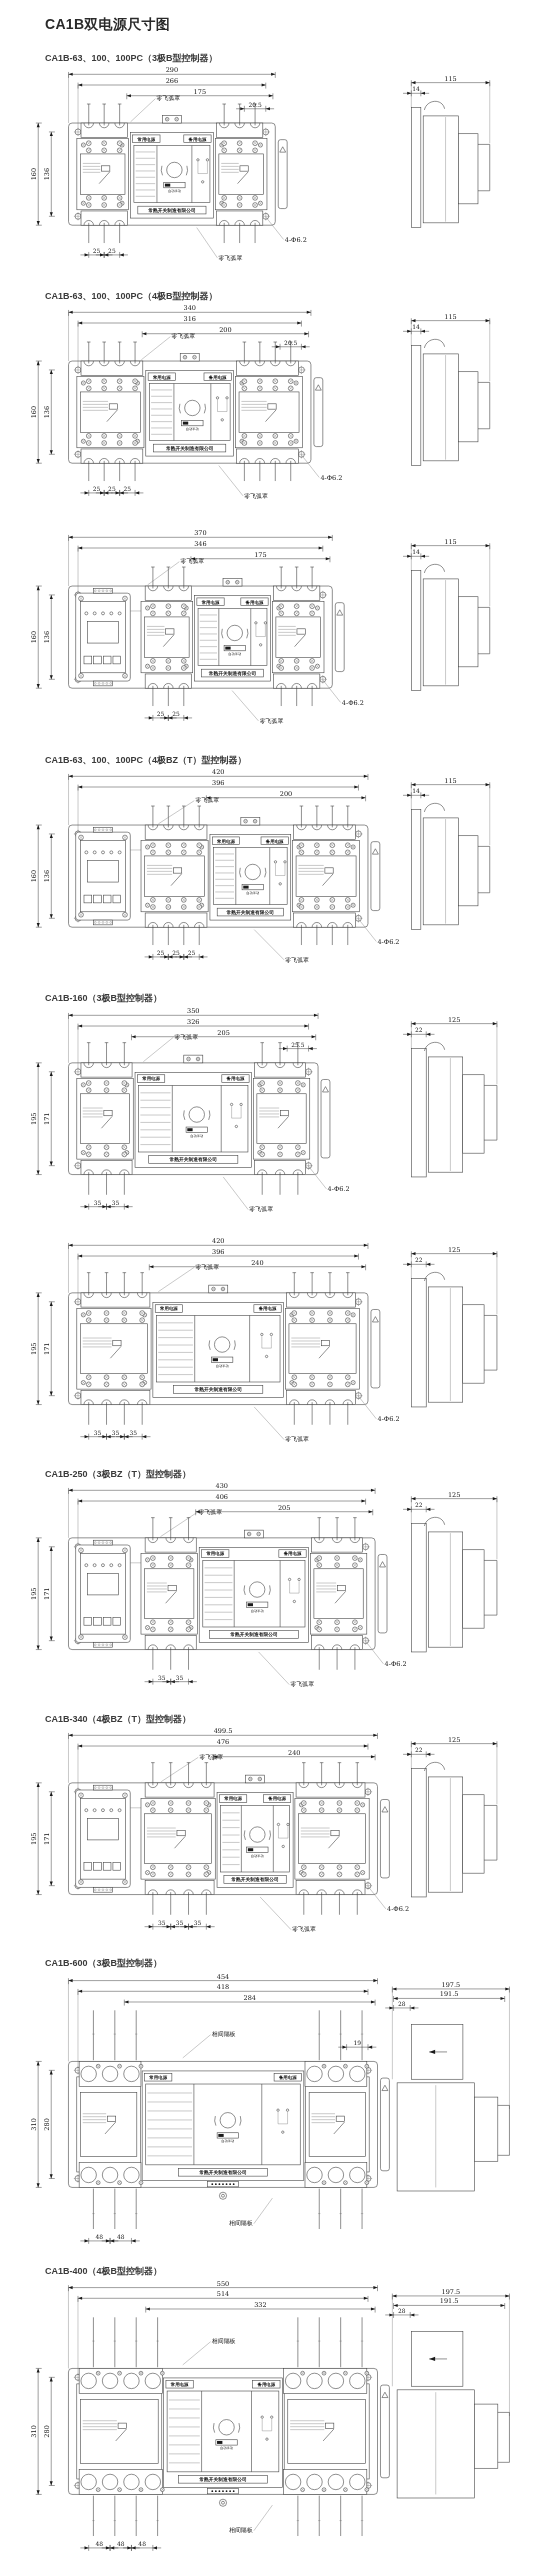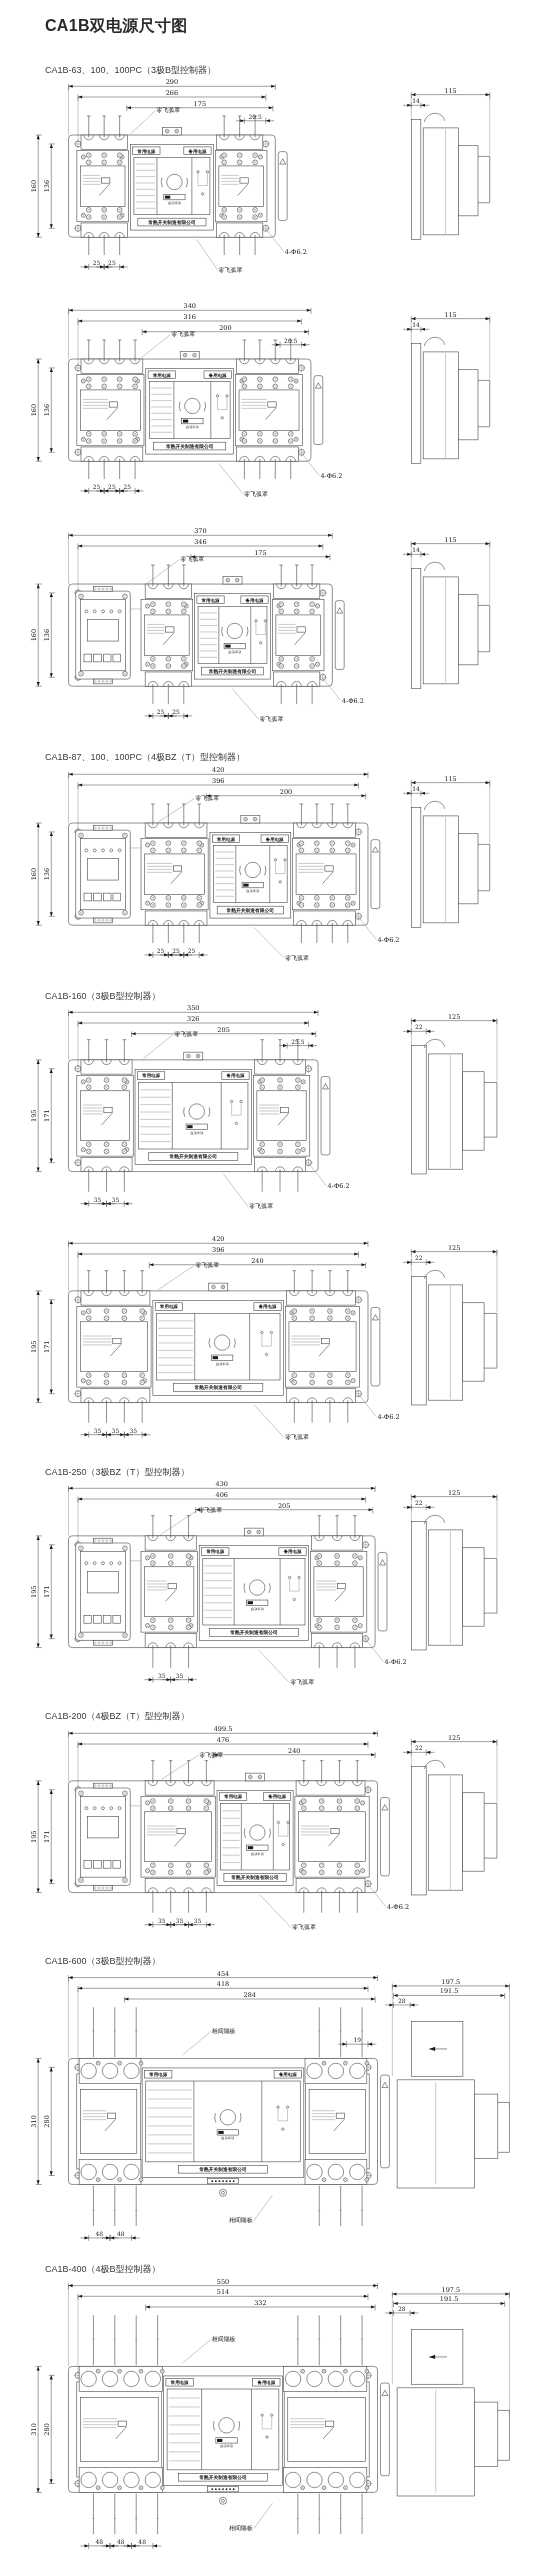--- a/index.html
+++ b/index.html
@@ -1,20 +1,20 @@
 <!DOCTYPE html>
 <html style="font-size:9.5px"><head>
 <meta charset="utf-8">
 <style>
   html,body{margin:0;padding:0;background:#fff}
   body{width:535px;font-family:"Liberation Sans",sans-serif;color:#222}
   .page{padding:15.5px 0 6px 0}
-  h1.title{font-size:16px;font-weight:bold;margin:0 0 27px 45px;color:#2a2a2a;letter-spacing:0.3px}
+  h1.title{font-size:14px;font-weight:bold;margin:0 0 18px 45px;color:#2a2a2a;letter-spacing:0.3px}
   .section{margin:0 0 3.6px 0}
-  .section h2{font-size:9px;font-weight:normal;margin:0 0 1.2px 45px;color:#3a3a3a}
+  .section h2{font-size:9px;font-weight:bold;margin:0 0 1.2px 45px;color:#3a3a3a}
   svg.drawing{display:block;margin-left:12px}
   
   .ln{stroke:#444;fill:none;stroke-width:1}
   .lw{stroke:#444;fill:#fff;stroke-width:1}
   .lt{stroke:#666;fill:none;stroke-width:.6}
   .dl{stroke:#333;fill:none;stroke-width:.8}
   .dk{fill:#1a1a1a;stroke:none}
   text.dim{font-family:"DejaVu Serif",serif;font-size:11px;fill:#111}
   text.dims{font-family:"DejaVu Serif",serif;font-size:10px;fill:#111}
   text.cn{font-family:"DejaVu Sans",sans-serif;font-size:10px;fill:#111}
@@ -314,20 +314,21 @@
             <rect x="692" y="84" width="59.2" height="180" class="lw"></rect>
             <line x1="729.6" y1="86" x2="729.6" y2="262" class="lt"></line>
             <rect x="751.2" y="114" width="33" height="118" class="lw"></rect>
             <path d="M 784.2 132 H 804 V 210 H 784.2" class="ln"></path>
             <path d="M 694 74 C 698 56,724 54,728 72" class="ln"></path>
           </g>
         </svg>
   </div>
 
   <div class="section">
+    <h2>CA1B-63、100、100PC（4极B型控制器）</h2>
     <svg class="drawing" xmlns="http://www.w3.org/2000/svg" width="523" height="221" viewBox="0 0 880 372">
           <g>
             <rect x="95" y="96" width="408" height="172" rx="6" class="lw"></rect>
             <circle cx="111" cy="111" r="5" class="lw"></circle>
             <line x1="104" y1="111" x2="118" y2="111" class="lt"></line>
             <line x1="111" y1="104" x2="111" y2="118" class="lt"></line>
             <circle cx="111" cy="253" r="5" class="lw"></circle>
             <line x1="104" y1="253" x2="118" y2="253" class="lt"></line>
             <line x1="111" y1="246" x2="111" y2="260" class="lt"></line>
             <circle cx="487" cy="111" r="5" class="lw"></circle>
@@ -969,21 +970,21 @@
             <rect x="692" y="84" width="59.2" height="180" class="lw"></rect>
             <line x1="729.6" y1="86" x2="729.6" y2="262" class="lt"></line>
             <rect x="751.2" y="114" width="33" height="118" class="lw"></rect>
             <path d="M 784.2 132 H 804 V 210 H 784.2" class="ln"></path>
             <path d="M 694 74 C 698 56,724 54,728 72" class="ln"></path>
           </g>
         </svg>
   </div>
 
   <div class="section">
-    <h2>CA1B-87、100、100PC（4极BZ（T）型控制器）</h2>
+    <h2>CA1B-63、100、100PC（4极BZ（T）型控制器）</h2>
     <svg class="drawing" xmlns="http://www.w3.org/2000/svg" width="523" height="221" viewBox="0 0 880 372">
           <g>
             <rect x="95" y="96" width="504" height="172" rx="6" class="lw"></rect>
             <circle cx="111" cy="111" r="5" class="lw"></circle>
             <line x1="104" y1="111" x2="118" y2="111" class="lt"></line>
             <line x1="111" y1="104" x2="111" y2="118" class="lt"></line>
             <circle cx="111" cy="253" r="5" class="lw"></circle>
             <line x1="104" y1="253" x2="118" y2="253" class="lt"></line>
             <line x1="111" y1="246" x2="111" y2="260" class="lt"></line>
             <circle cx="583" cy="111" r="5" class="lw"></circle>
@@ -2276,21 +2277,21 @@
             <rect x="701" y="84" width="57.39999999999999" height="194" class="lw"></rect>
             <line x1="737.7" y1="86" x2="737.7" y2="276" class="lt"></line>
             <rect x="758.4" y="114" width="36" height="132" class="lw"></rect>
             <path d="M 794.4 132 H 816 V 224 H 794.4" class="ln"></path>
             <path d="M 694 74 C 698 56,724 54,728 72" class="ln"></path>
           </g>
         </svg>
   </div>
 
   <div class="section">
-    <h2>CA1B-200（4极BZ（T）型控制器）</h2>
+    <h2>CA1B-340（4极BZ（T）型控制器）</h2>
     <svg class="drawing" xmlns="http://www.w3.org/2000/svg" width="523" height="227" viewBox="0 0 880 382">
           <g>
             <rect x="95" y="94" width="520" height="188" rx="6" class="lw"></rect>
             <circle cx="111" cy="109" r="5" class="lw"></circle>
             <line x1="104" y1="109" x2="118" y2="109" class="lt"></line>
             <line x1="111" y1="102" x2="111" y2="116" class="lt"></line>
             <circle cx="111" cy="267" r="5" class="lw"></circle>
             <line x1="104" y1="267" x2="118" y2="267" class="lt"></line>
             <line x1="111" y1="260" x2="111" y2="274" class="lt"></line>
             <circle cx="599" cy="109" r="5" class="lw"></circle>

